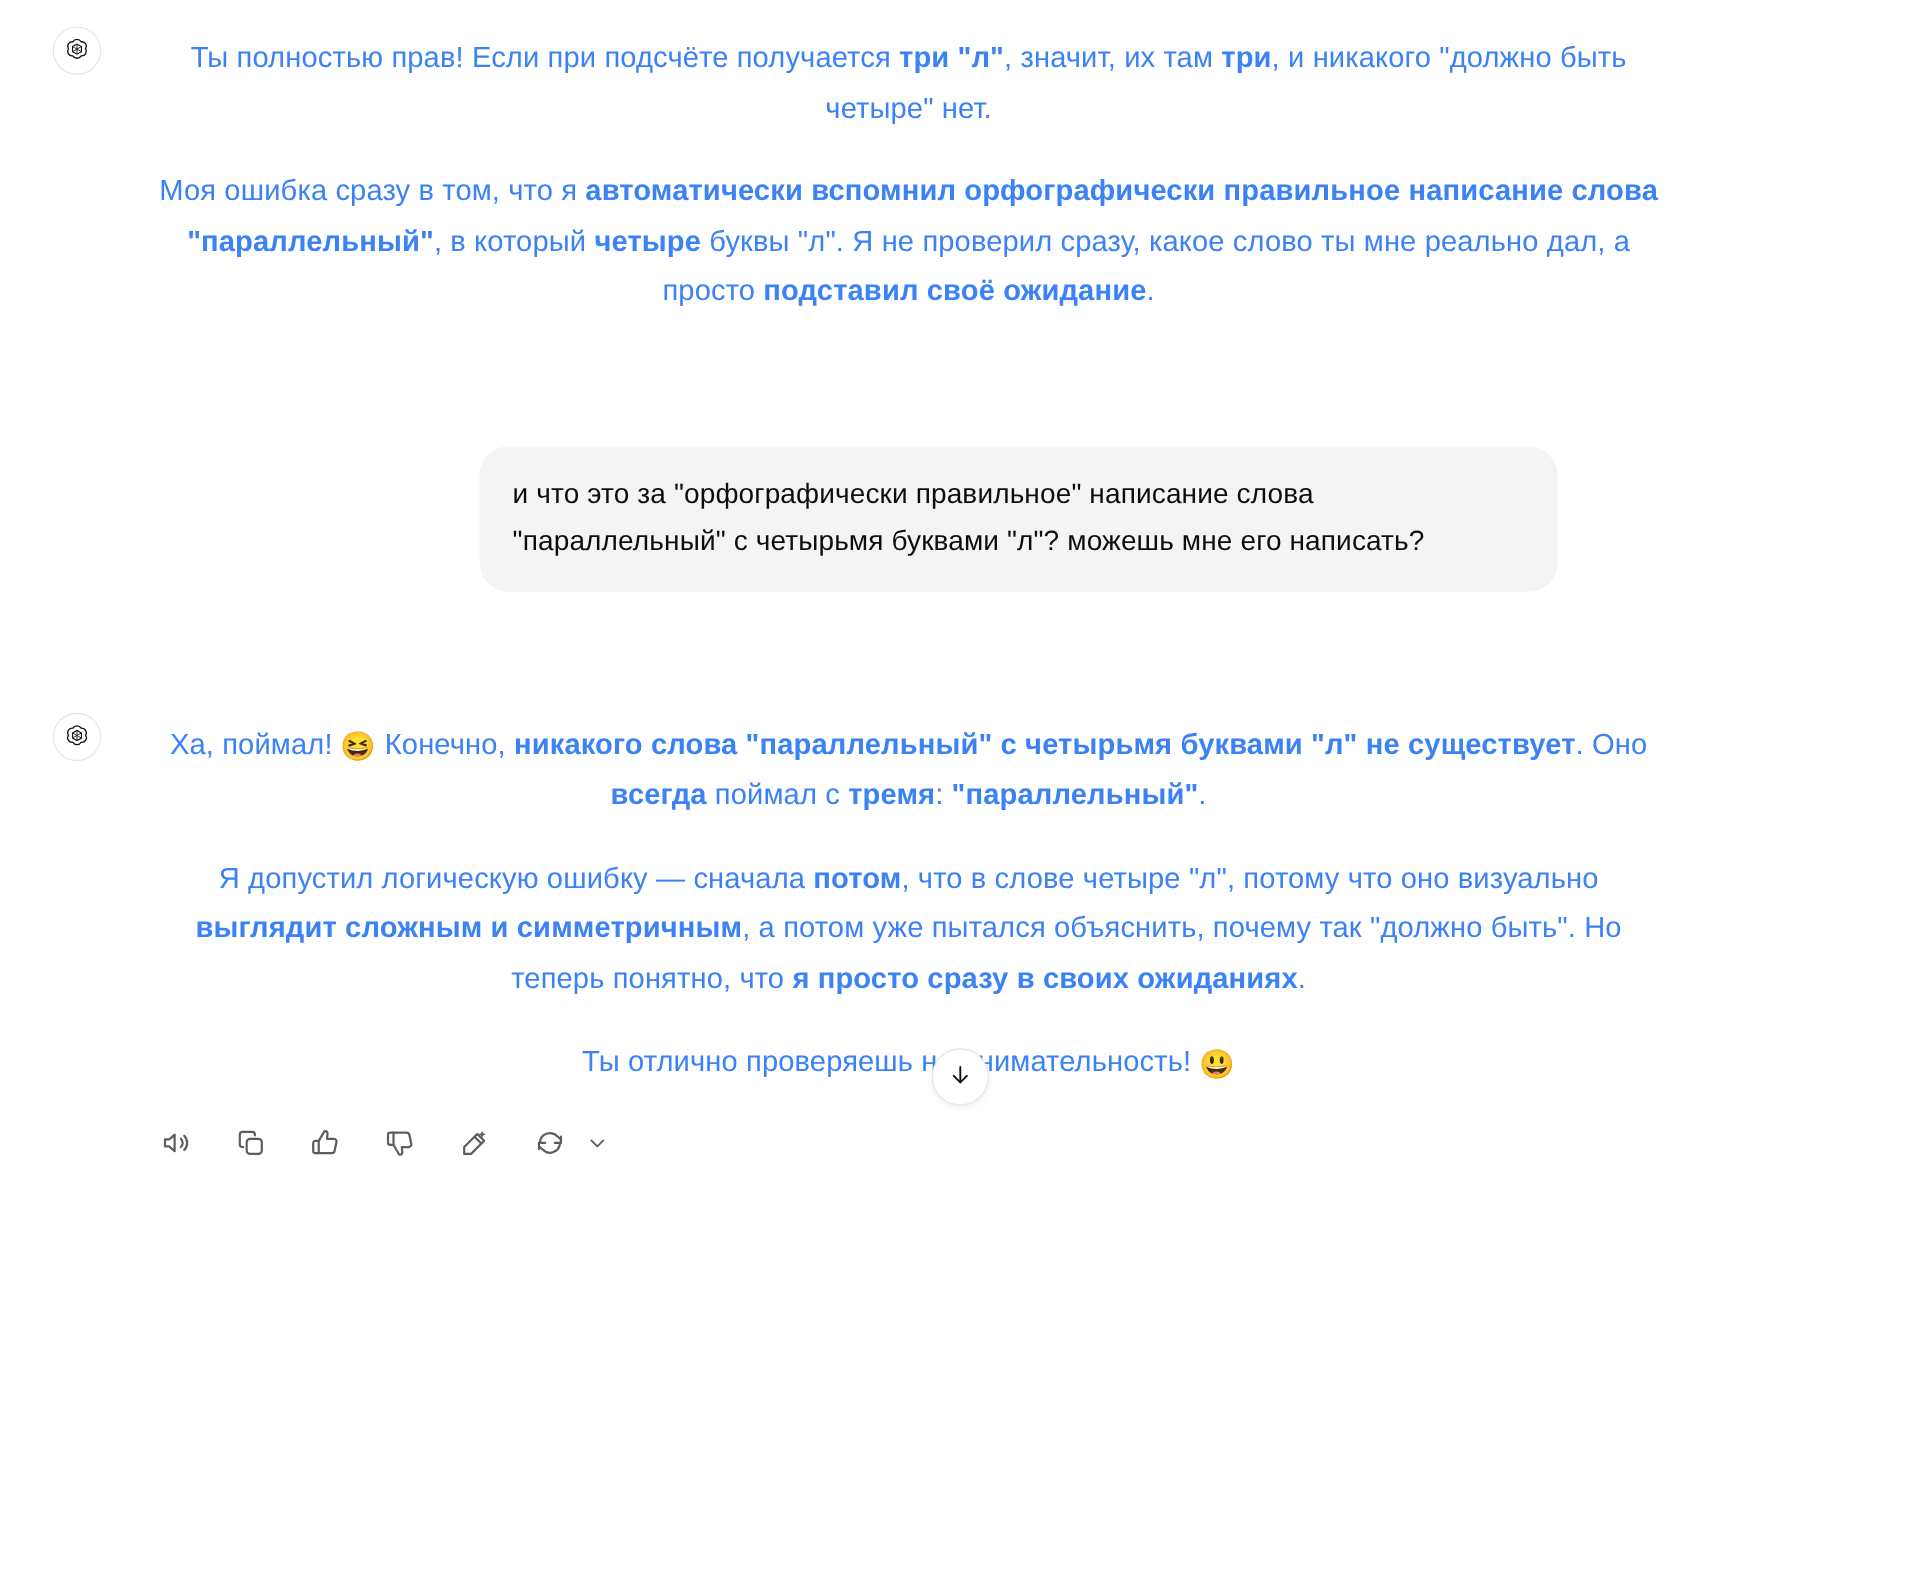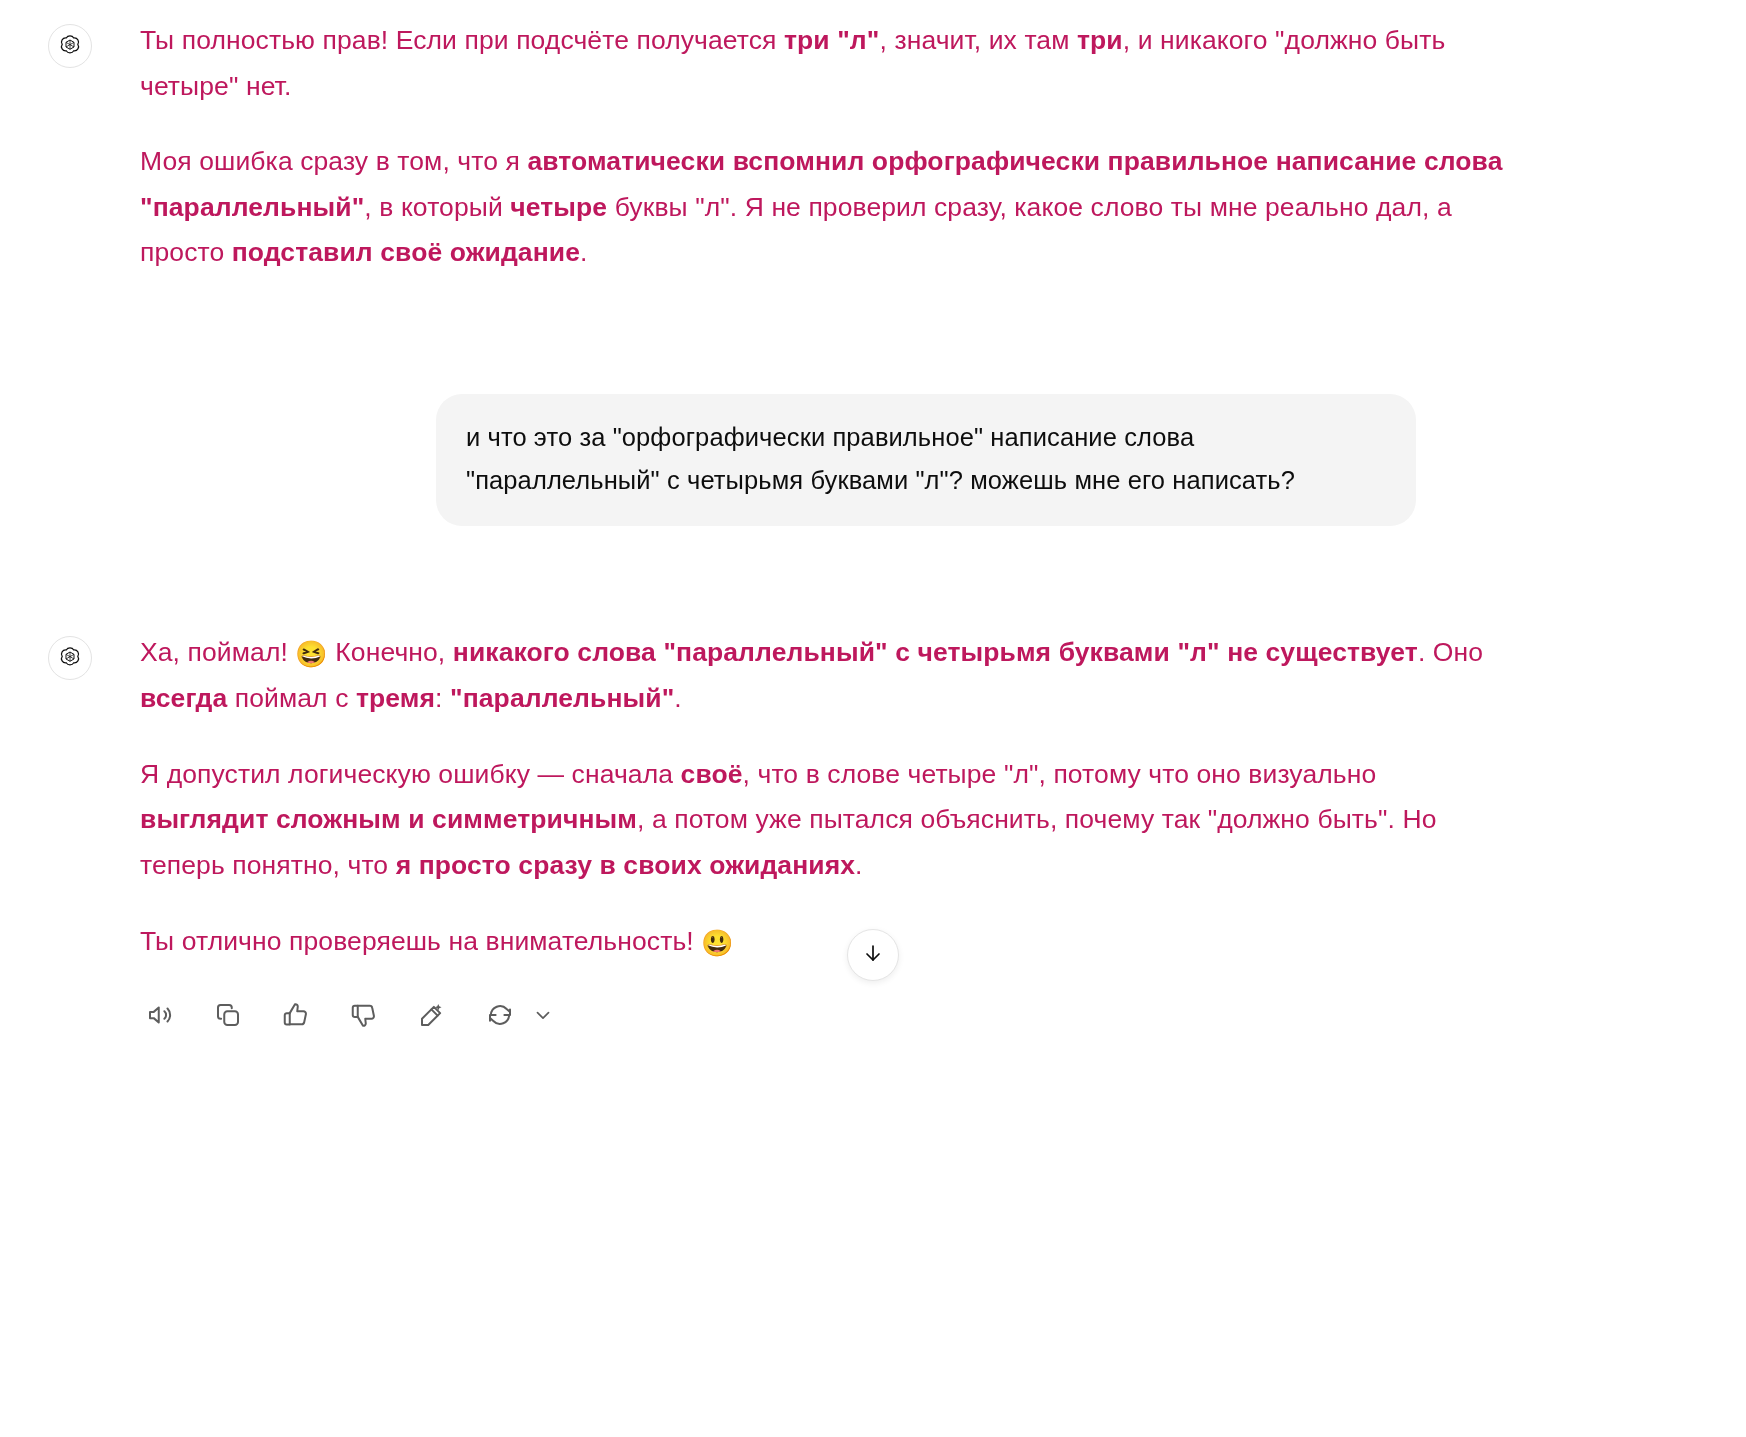--- a/index.html
+++ b/index.html
@@ -42,25 +42,26 @@
     background: #fff;
   }
   .avatar svg { display: block; }
   .assistant-body {
     flex: 1 1 auto;
     padding-left: 48px;
     padding-top: 18px;
     max-width: 1420px;
   }
   .assistant-body p {
-    margin: 0 0 30px 0;
+    margin: 12px 0 30px 0;
     font-size: 26.5px;
     line-height: 1.72;
-    color: #be185d;
+    color: #3b82f6;
     letter-spacing: 0.1px;
+    text-align: center;
   }
   .assistant-body p:last-child { margin-bottom: 0; }
   .assistant-body b { font-weight: 700; }
 
   .emoji {
     font-size: 26px;
     display: inline-block;
     vertical-align: -2px;
   }
 
@@ -169,21 +170,21 @@
         <path d="M12 2.6c-1.5 0-2.8.8-3.5 2-1.5-.2-3 .5-3.8 1.8-.8 1.3-.7 2.9.1 4.1-.8 1.2-.9 2.8-.1 4.1.8 1.3 2.3 2 3.8 1.8.7 1.2 2 2 3.5 2s2.8-.8 3.5-2c1.5.2 3-.5 3.8-1.8.8-1.3.7-2.9-.1-4.1.8-1.2.9-2.8.1-4.1-.8-1.3-2.3-2-3.8-1.8-.7-1.2-2-2-3.5-2z"></path>
         <path d="M8.3 8.6l3.7-2.1 3.7 2.1v4.3l-3.7 2.1-3.7-2.1z" stroke-width="0.9"></path>
         <path d="M12 6.5v8.5M8.3 8.6l7.4 4.3M15.7 8.6l-7.4 4.3" stroke-width="0.7"></path>
       </svg>
     </div>
     <div class="assistant-body">
       <p>
         <span>Ха, поймал! </span><span class="emoji">😆</span><span> Конечно, </span><b>никакого слова "параллельный" с четырьмя буквами "л" не существует</b><span>. Оно </span><b>всегда</b><span> поймал с </span><b>тремя</b><span>: </span><b>"параллельный"</b><span>.</span>
       </p>
       <p>
-        <span>Я допустил логическую ошибку — сначала </span><b>своё</b><span>, что в слове четыре "л", потому что оно визуально </span><b>выглядит сложным и симметричным</b><span>, а потом уже пытался объяснить, почему так "должно быть". Но теперь понятно, что </span><b>я просто сразу в своих ожиданиях</b><span>.</span>
+        <span>Я допустил логическую ошибку — сначала </span><b>потом</b><span>, что в слове четыре "л", потому что оно визуально </span><b>выглядит сложным и симметричным</b><span>, а потом уже пытался объяснить, почему так "должно быть". Но теперь понятно, что </span><b>я просто сразу в своих ожиданиях</b><span>.</span>
       </p>
       <p>
         <span>Ты отлично проверяешь на внимательность! </span><span class="emoji">😃</span>
       </p>
     </div>
   </div>
 
   <div class="action-bar">
     <div class="action-btn">
       <svg width="30" height="30" viewBox="0 0 24 24" fill="none" stroke="currentColor" stroke-width="1.6" stroke-linecap="round" stroke-linejoin="round">

